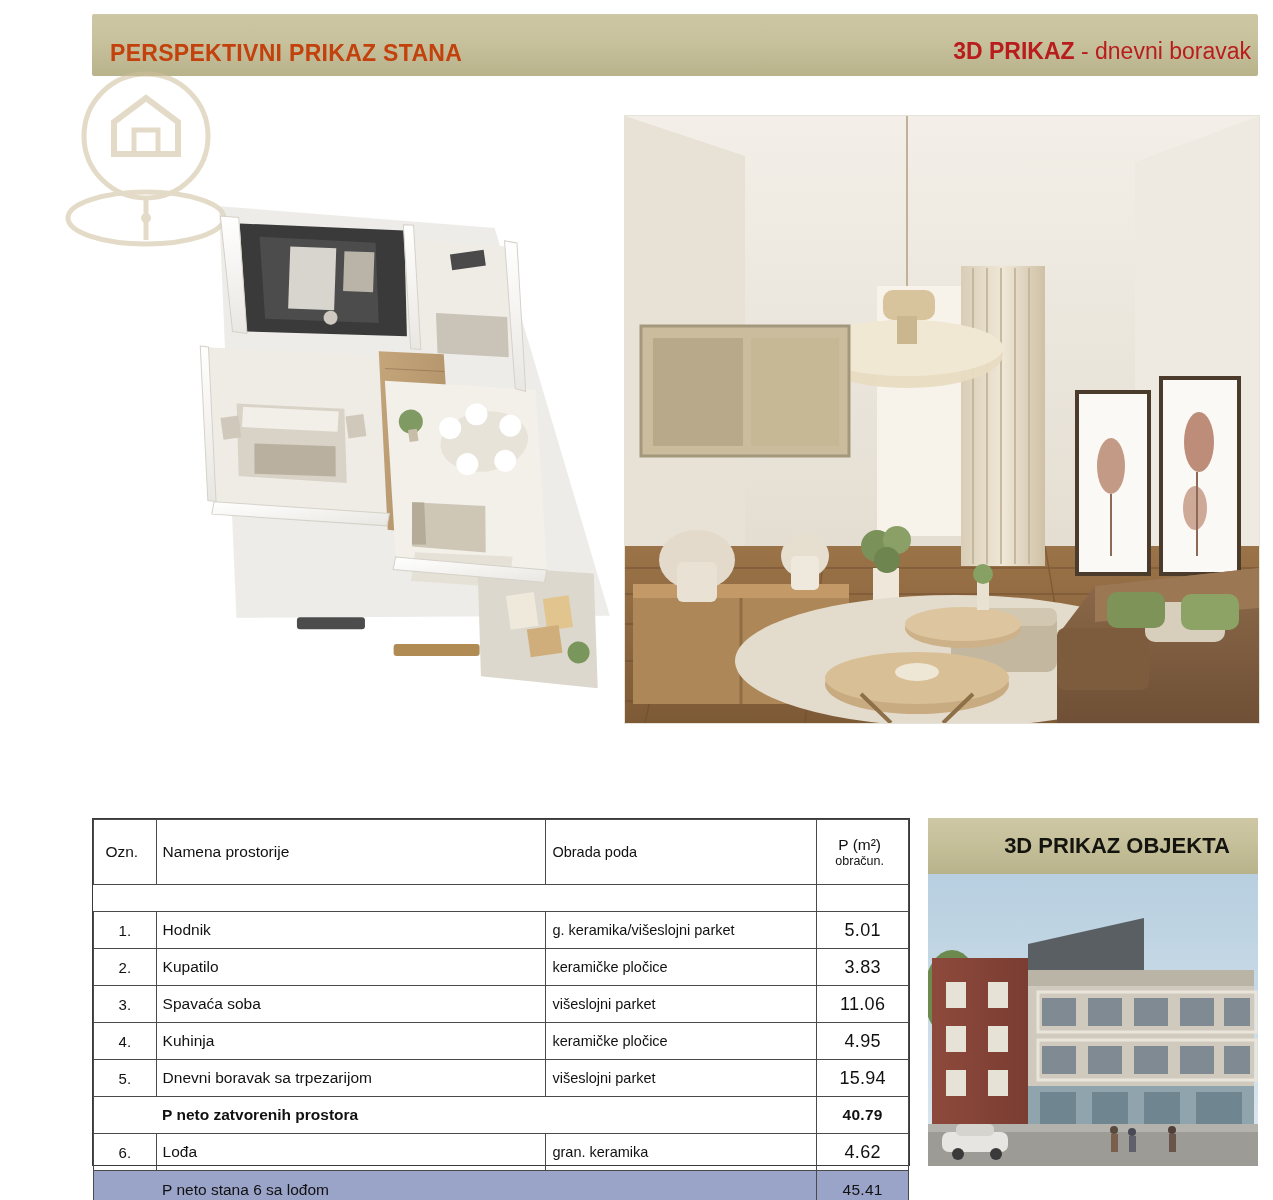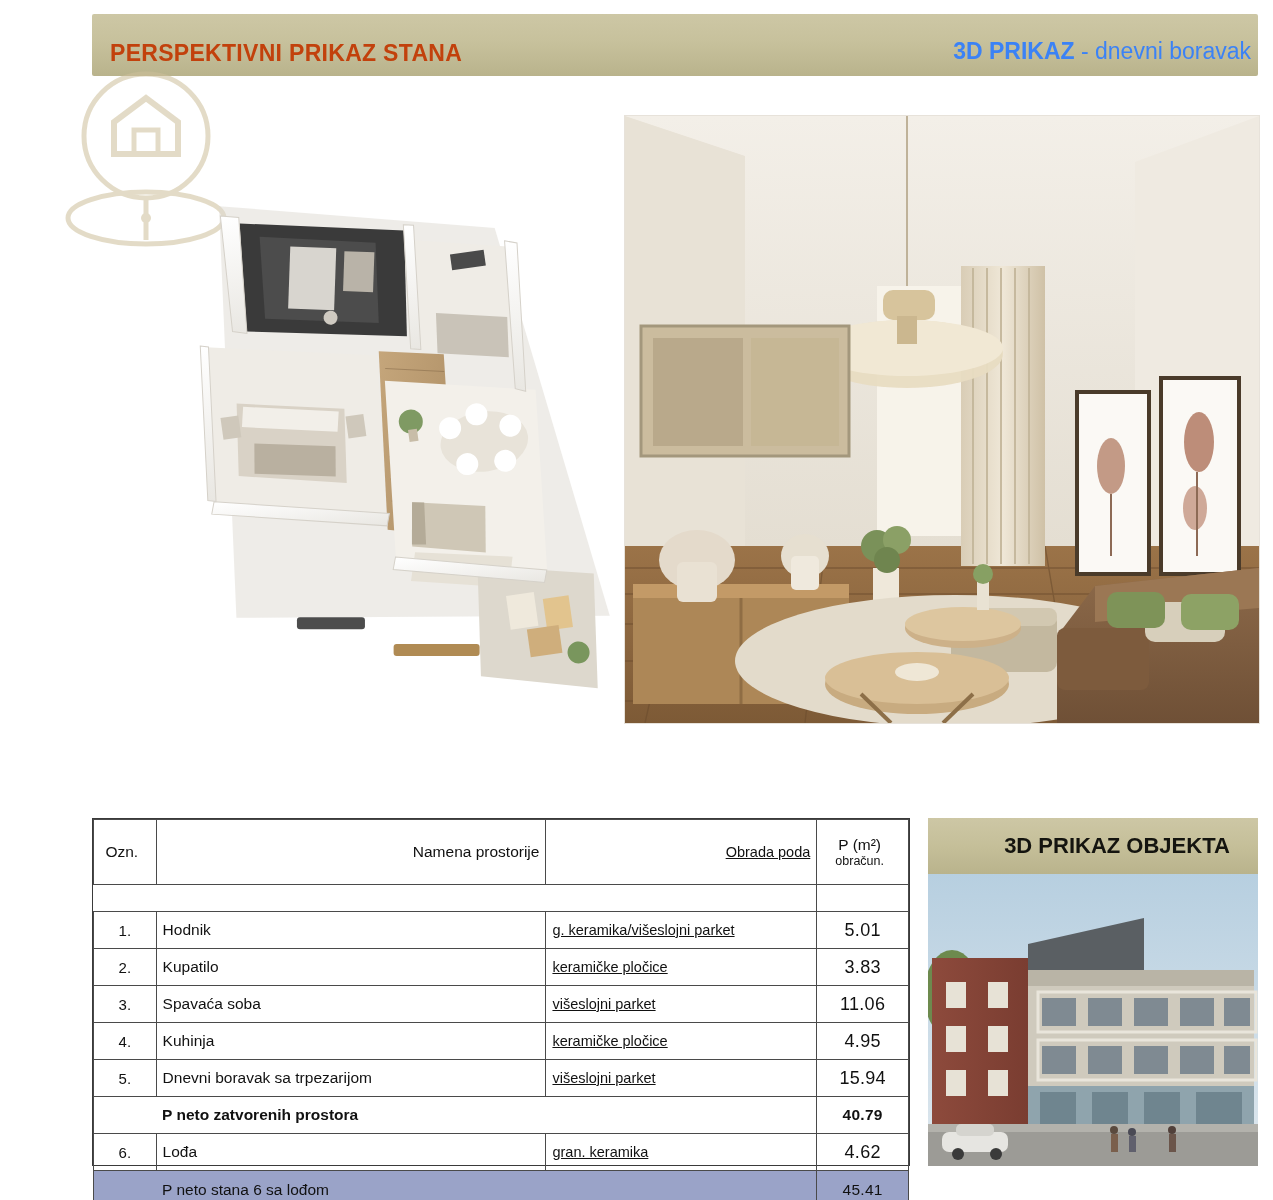--- a/index.html
+++ b/index.html
@@ -34,21 +34,21 @@
     font-weight: bold;
     letter-spacing: 0.3px;
     color: #c2410c;
     font-family: "Liberation Sans", sans-serif;
   }
   .header-right {
     position: absolute;
     right: 22px;
     top: 38px;
     font-size: 23px;
-    color: #3b82f6;
+    color: #b91c1c;
     white-space: nowrap;
   }
   .header-right b {
     font-weight: bold;
   }
   .header-right .thin {
     font-weight: normal;
   }
 
   
@@ -101,28 +101,28 @@
     font-size: 15.5px;
     color: #111;
   }
   table.spec th, table.spec td {
     border: 1px solid #4a4a4a;
     padding: 4px 6px;
     vertical-align: middle;
   }
   .col-oz { width: 52px; text-align: center; }
   .col-name { width: 408px; }
-  .col-floor { width: 272px; font-size: 14.5px; text-decoration: underline; }
+  .col-floor { width: 272px; font-size: 14.5px; }
   .col-area { width: 82px; text-align: center; }
 
   thead th {
     font-weight: normal;
     font-size: 15.5px;
     height: 56px;
-    text-align: right;
+    text-align: left;
     padding-left: 10px;
   }
   thead th.col-oz { text-align: center; padding-left: 0; }
   thead th.col-area { text-align: center; padding-left: 0; line-height: 1.15; }
   thead th.col-area .small { font-size: 12.5px; }
 
   tr.spacer td { height: 18px; border-left: 1px solid #4a4a4a; border-right: 1px solid #4a4a4a; border-top: 1px solid #4a4a4a; border-bottom: none; }
   tr.spacer td.nb { border: none; border-right: 1px solid #4a4a4a; }
 
   tr.title-row td {

